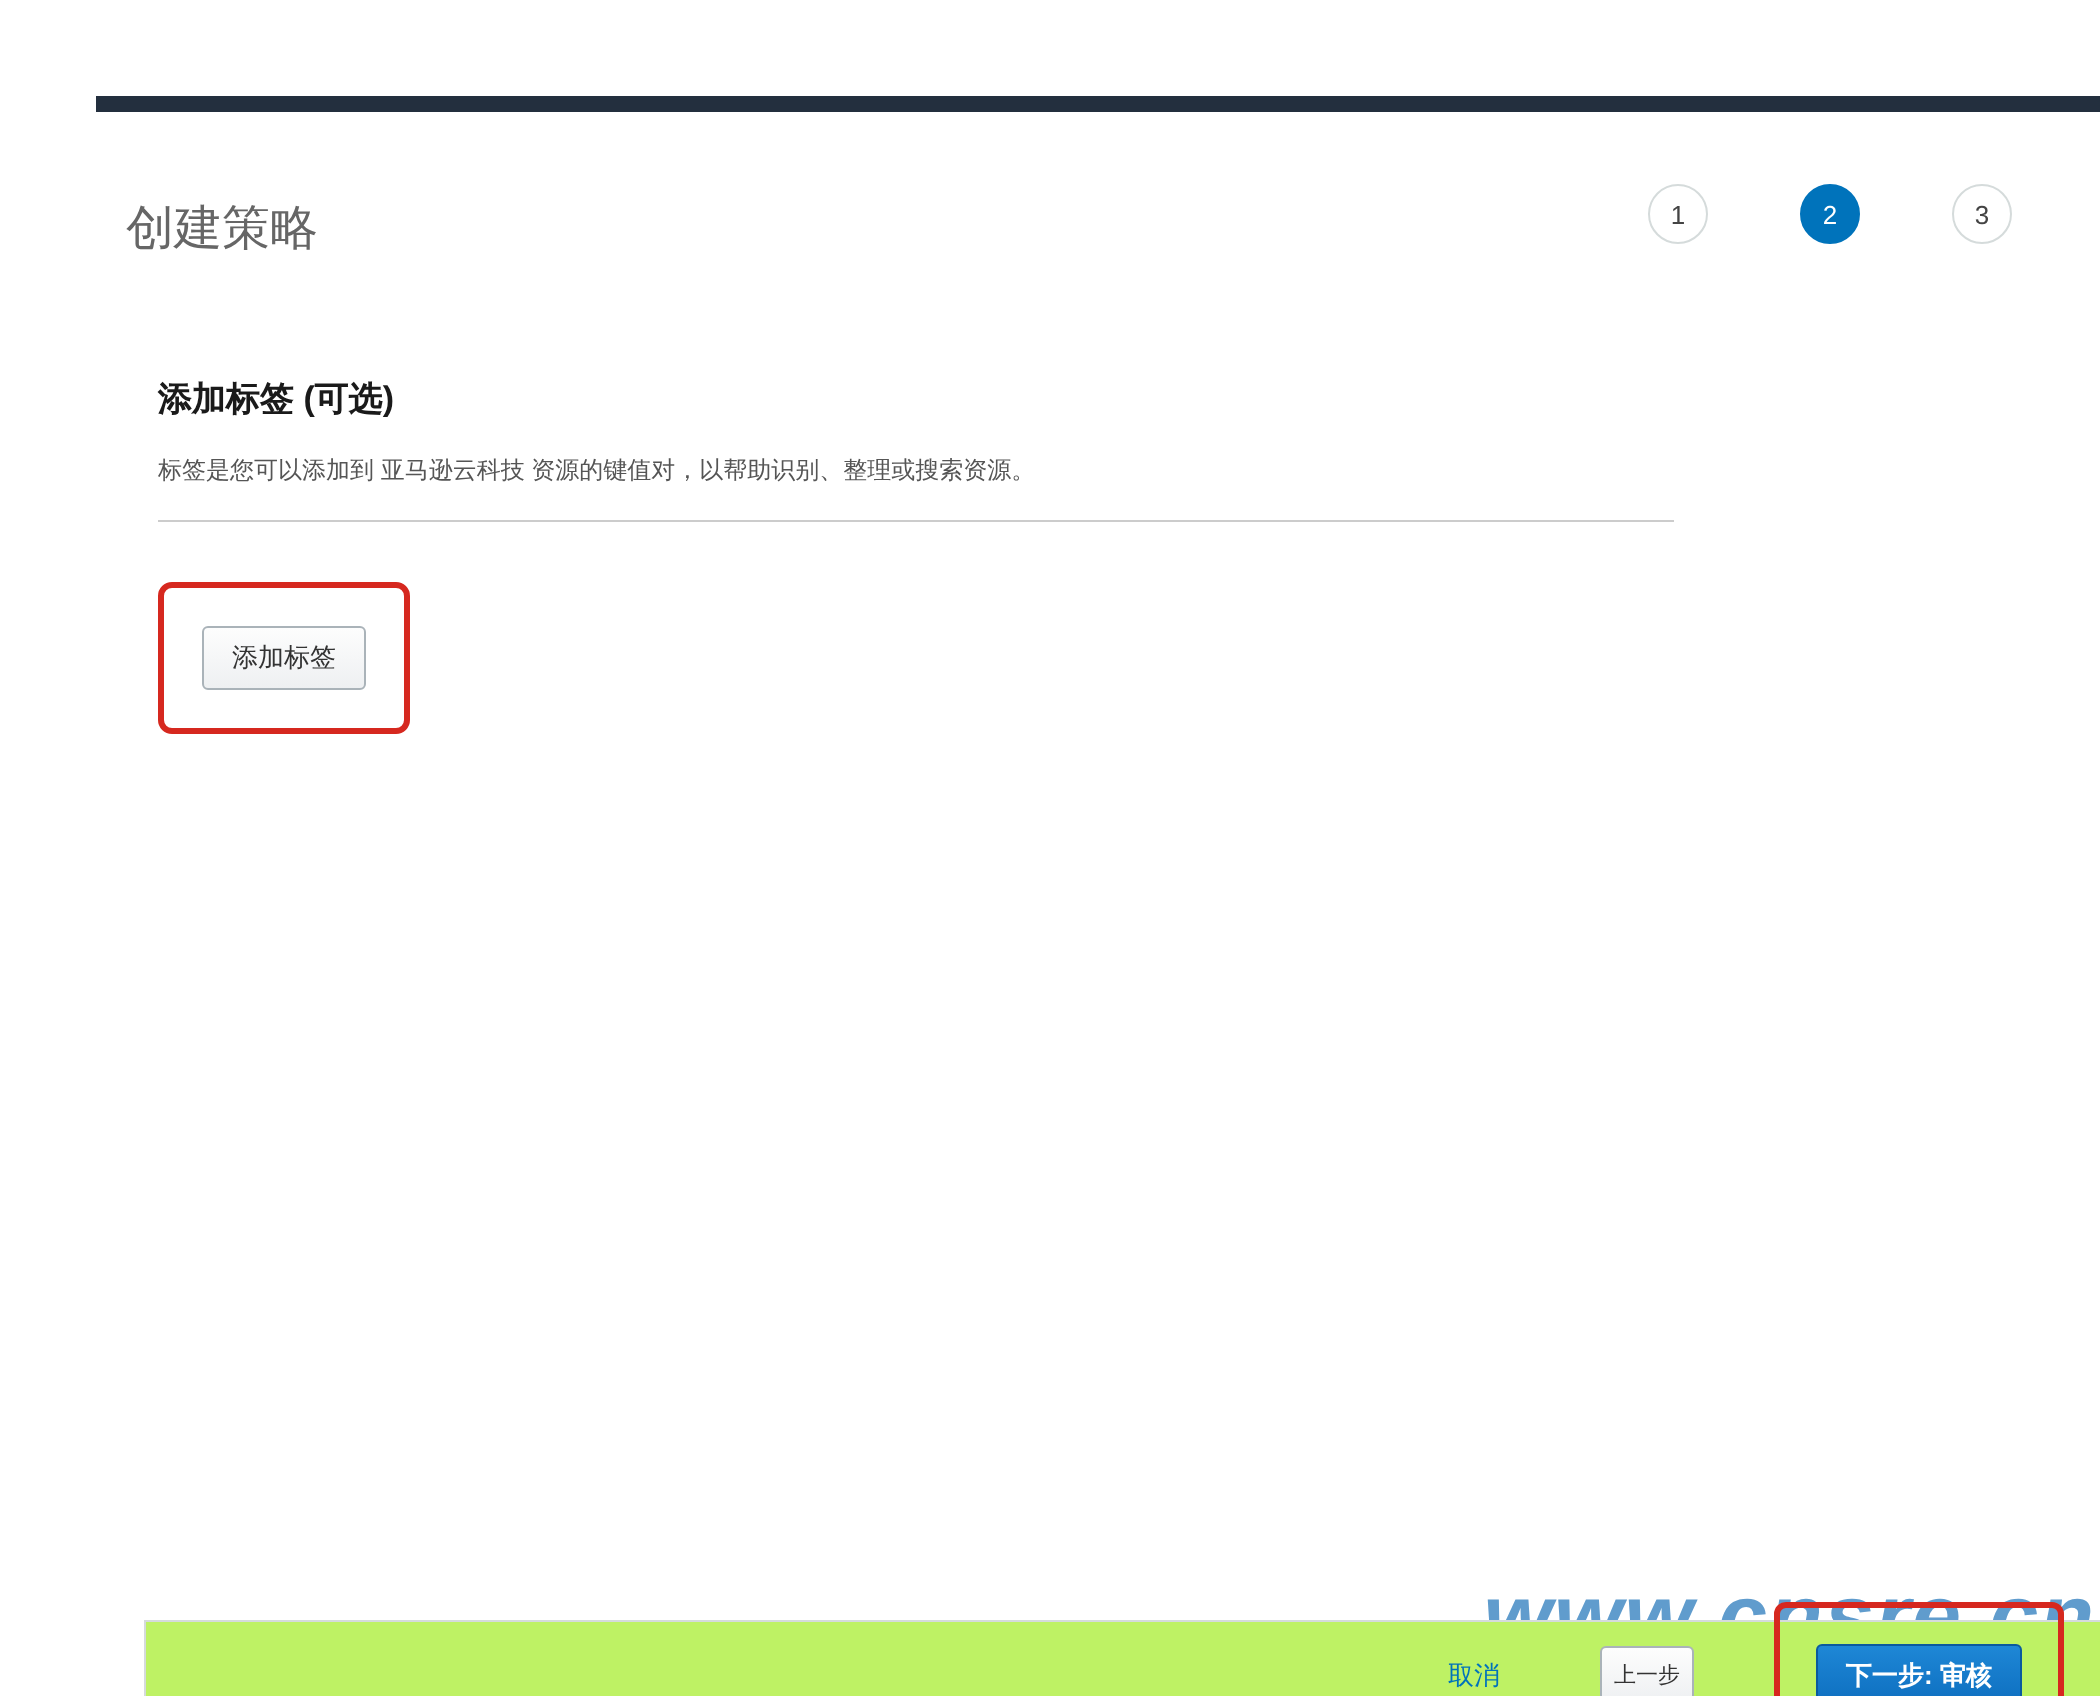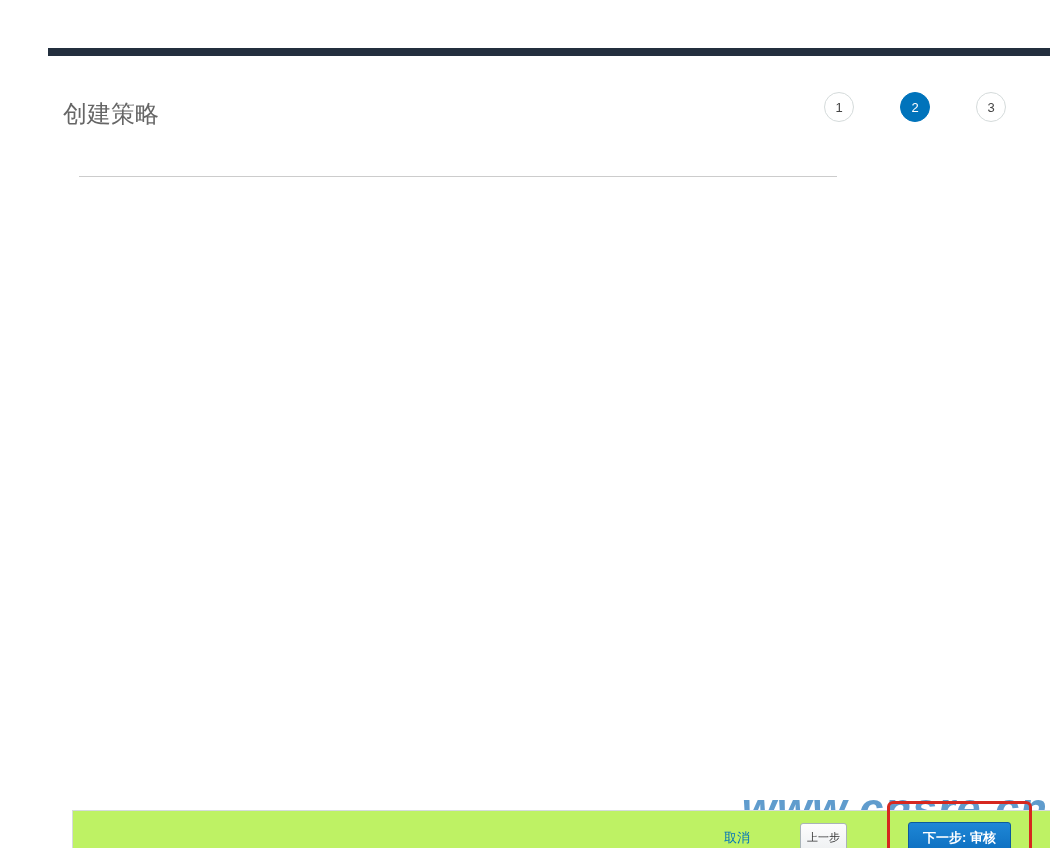--- a/index.html
+++ b/index.html
@@ -31,21 +31,26 @@
 
 <div class="page-title">创建策略</div>
 
 <div class="stepper">
   <div class="step-circle">1</div>
   <div class="step-circle active">2</div>
   <div class="step-circle">3</div>
 </div>
 
 <div class="content">
+  <div class="section-title">添加标签 (可选)</div>
+  <div class="section-desc">标签是您可以添加到 亚马逊云科技 资源的键值对，以帮助识别、整理或搜索资源。</div>
   <hr class="hr">
+  <div class="add-tag-wrap">
+    <button class="add-tag-button">添加标签</button>
+  </div>
 </div>
 
 <div class="watermark">www.cnsre.cn</div>
 
 <div class="footer">
   <button class="footer-cancel">取消</button>
   <button class="footer-prev">上一步</button>
   <span class="next-wrap">
     <button class="footer-next">下一步: 审核</button>
   </span>

